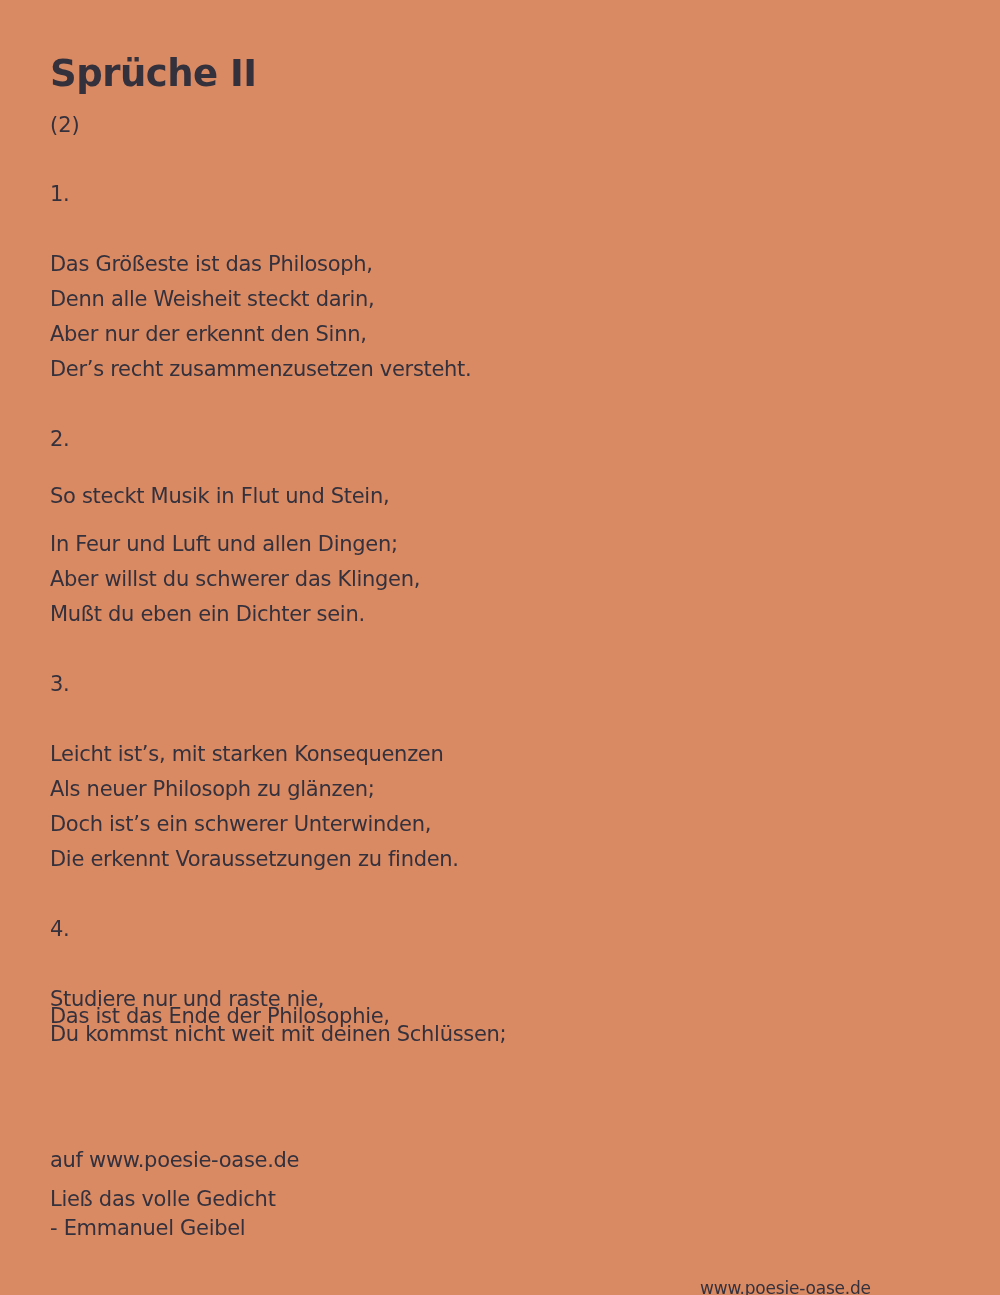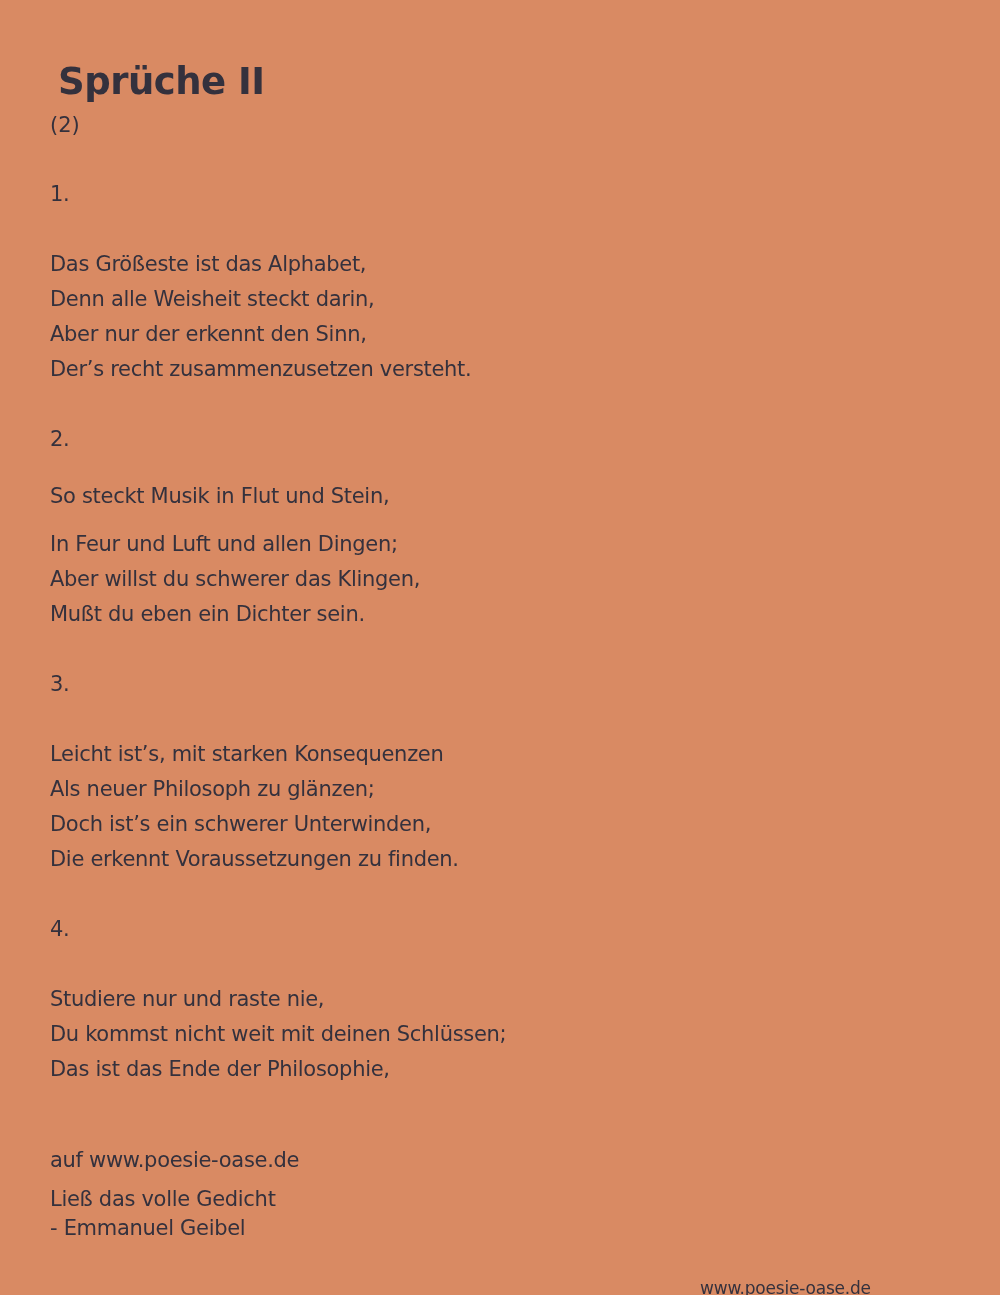--- a/index.html
+++ b/index.html
@@ -6,21 +6,21 @@
   body {
     width: 1000px; height: 1295px;
     background: #d98a63;
     color: #34313d;
     font-family: "DejaVu Sans", sans-serif;
     position: relative;
     overflow: hidden;
   }
   .title {
     position: absolute; left: 50px; top: 52px;
-    font-size: 37px; font-weight: bold; margin: 8px;
+    font-size: 37px; font-weight: bold; margin: 0;
     letter-spacing: -0.5px;
   }
   .subtitle {
     position: absolute; left: 50px; top: 113px;
     font-size: 21px;
   }
   .line {
     position: absolute; left: 50px;
     font-size: 21px; white-space: nowrap;
     letter-spacing: -0.3px;
@@ -34,39 +34,39 @@
     font-size: 17px; letter-spacing: -0.2px; margin-top: 36px;
   }
 </style>
 </head>
 <body>
 
 <h1 class="title">Sprüche II</h1>
 <div class="subtitle">(2)</div>
 
 <div class="line" style="top:182px">1.</div>
-<div class="line" style="top:252px">Das Größeste ist das Alphabet,</div>
+<div class="line" style="top:252px">Das Größeste ist das Philosoph,</div>
 <div class="line" style="top:287px">Denn alle Weisheit steckt darin,</div>
 <div class="line" style="top:322px">Aber nur der erkennt den Sinn,</div>
 <div class="line" style="top:357px">Der’s recht zusammenzusetzen versteht.</div>
 
 <div class="line" style="top:427px">2.</div>
 <div class="line" style="top:484px">So steckt Musik in Flut und Stein,</div>
 <div class="line" style="top:532px">In Feur und Luft und allen Dingen;</div>
 <div class="line" style="top:567px">Aber willst du schwerer das Klingen,</div>
 <div class="line" style="top:602px">Mußt du eben ein Dichter sein.</div>
 
 <div class="line" style="top:672px">3.</div>
 <div class="line" style="top:742px">Leicht ist’s, mit starken Konsequenzen</div>
 <div class="line" style="top:777px">Als neuer Philosoph zu glänzen;</div>
 <div class="line" style="top:812px">Doch ist’s ein schwerer Unterwinden,</div>
 <div class="line" style="top:847px">Die erkennt Voraussetzungen zu finden.</div>
 
 <div class="line" style="top:917px">4.</div>
 <div class="line" style="top:987px">Studiere nur und raste nie,</div>
 <div class="line" style="top:1022px">Du kommst nicht weit mit deinen Schlüssen;</div>
-<div class="line" style="top:1057px">Das ist das Ende der Philosophie,</div>
+<div class="line" style="top:1004px">Das ist das Ende der Philosophie,</div>
 
 <div class="line" style="top:1187px">Ließ das volle Gedicht</div>
 <div class="line" style="top:1148px">auf www.poesie-oase.de</div>
 
 <div class="author">- Emmanuel Geibel</div>
 <div class="footer-url">www.poesie-oase.de</div>
 
 </body></html>

